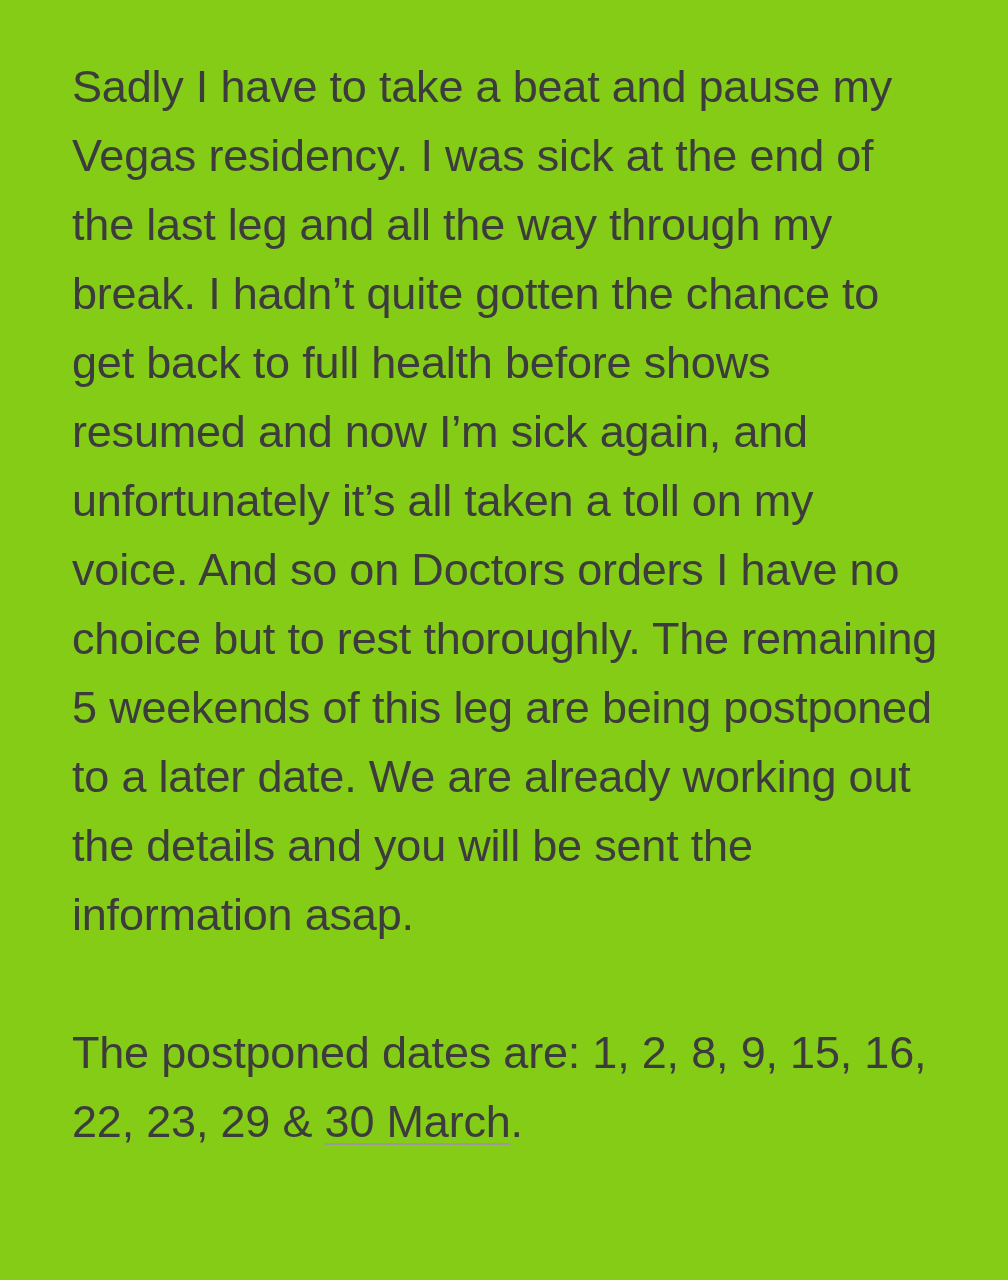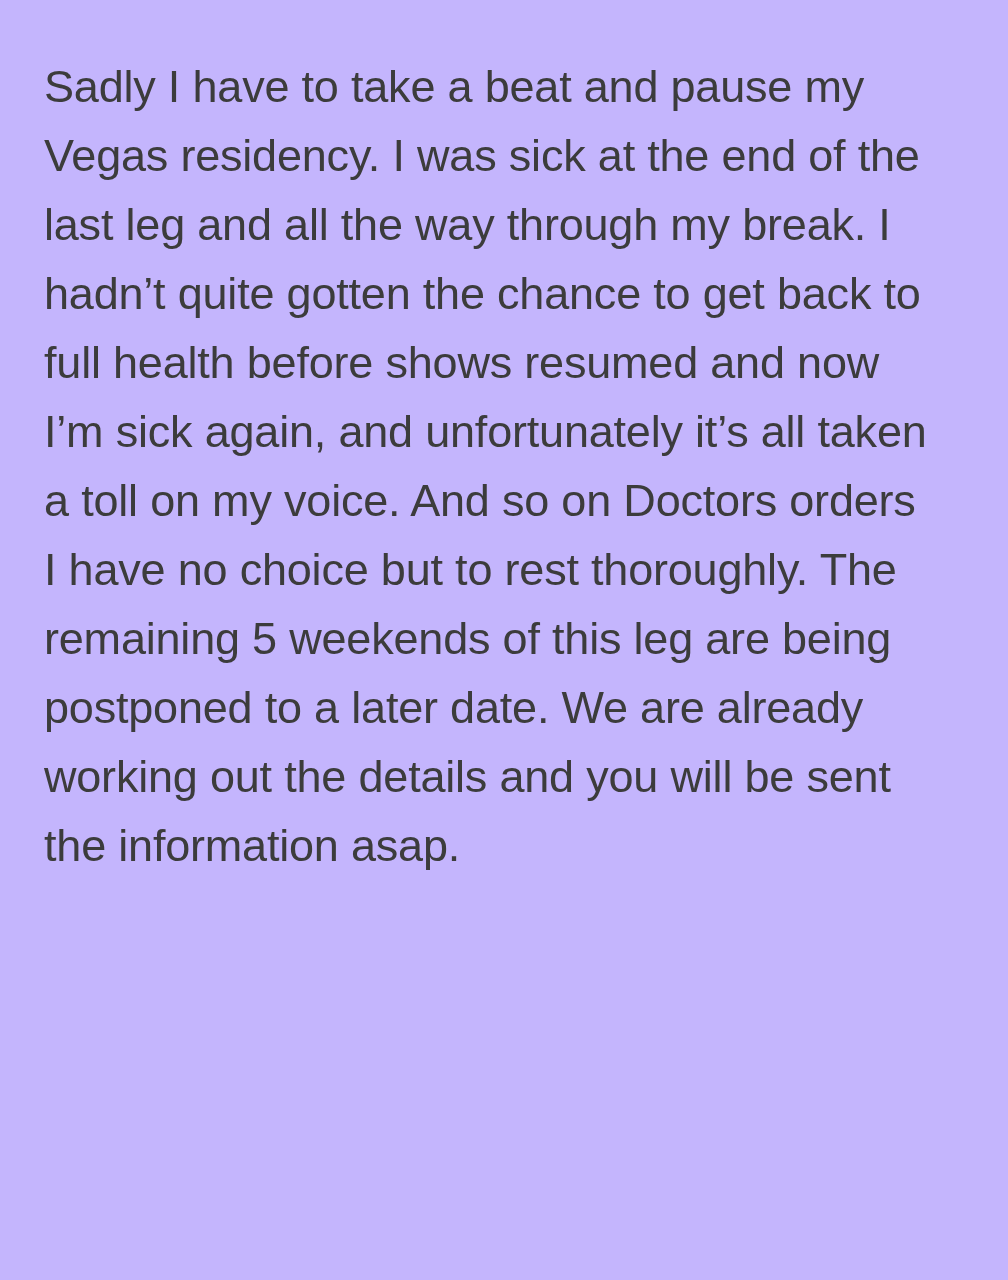--- a/index.html
+++ b/index.html
@@ -10,22 +10,22 @@
     width: 1008px;
     height: 1280px;
     background: #ffffff;
     font-family: "Liberation Sans", sans-serif;
     overflow: hidden;
   }
   .statement-card {
     box-sizing: border-box;
     width: 1008px;
     height: 1280px;
-    background: #c4b5fd;
-    padding: 52px 68px 0 44px;
+    background: #84cc16;
+    padding: 52px 68px 0 72px;
   }
   .statement-body {
     color: #3c3c3c;
     font-size: 45px;
     line-height: 69px;
     letter-spacing: -0.2px;
     font-weight: 400;
     margin: 0;
   }
   .paragraph {
@@ -40,14 +40,15 @@
     text-underline-offset: 6px;
     text-decoration-thickness: 2px;
   }
 </style>
 </head>
 <body>
 
 <div class="statement-card">
   <div class="statement-body">
     <p class="paragraph">Sadly I have to take a beat and pause my Vegas residency. I was sick at the end of the last leg and all the way through my break. I hadn’t quite gotten the chance to get back to full health before shows resumed and now I’m sick again, and unfortunately it’s all taken a toll on my voice. And so on Doctors orders I have no choice but to rest thoroughly. The remaining 5 weekends of this leg are being postponed to a later date. We are already working out the details and you will be sent the information asap.</p>
+    <p class="paragraph"><span>The postponed dates are: 1, 2, 8, 9, 15, 16, 22, 23, 29 &amp; </span><span class="underlined-date">30 March</span><span>.</span></p>
   </div>
 </div>
 
 </body></html>

